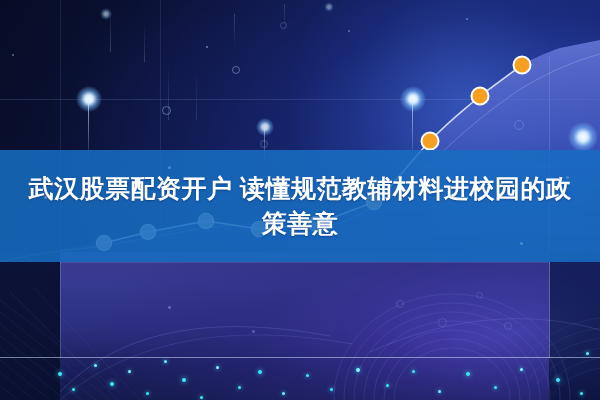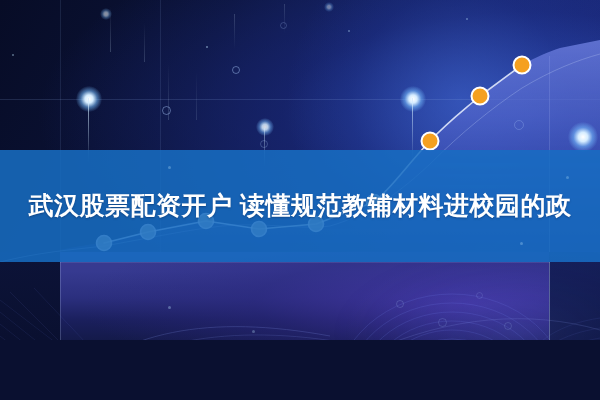--- a/index.html
+++ b/index.html
@@ -1,21 +1,21 @@
 <!DOCTYPE html>
 <html><head>
 <meta charset="utf-8">
 <title>Banner</title>
 <style>
   html,body{margin:0;padding:0;background:#0a1030;}
   body{font-family:"Liberation Sans","DejaVu Sans",sans-serif;}
 
   #banner{
     position:relative;
-    width:600px;height:340px;
+    width:600px;height:400px;
     overflow:hidden;
     background:#ef4444;
   }
 
   
   .layer{position:absolute;inset:0;}
 
   .bg-base{
     background:
       radial-gradient(120% 90% at 88% 34%, #2b47a8 0%, rgba(26,40,122,0.65) 34%, rgba(12,20,62,0.0) 68%),
@@ -223,20 +223,21 @@
   <div class="ring" style="left:514px;top:120px;width:8px;height:8px;opacity:.6;"></div>
   <div class="ring" style="left:280px;top:22px;width:5px;height:5px;opacity:.5;"></div>
 
   <div class="spark" style="left:12px;top:54px;width:2px;height:2px;opacity:.45;"></div>
   <div class="spark" style="left:206px;top:46px;width:2px;height:2px;opacity:.5;"></div>
   <div class="spark" style="left:348px;top:30px;width:2px;height:2px;opacity:.4;"></div>
   <div class="spark" style="left:466px;top:18px;width:2px;height:2px;opacity:.4;"></div>
 
   <div class="title-band">
     <div class="title-line">武汉股票配资开户 读懂规范教辅材料进校园的政</div>
+    <div class="title-line">策善意</div>
   </div>
 
   <div class="spark" style="left:44px;top:196px;width:3px;height:3px;opacity:.35;"></div>
   <div class="spark" style="left:168px;top:166px;width:3px;height:3px;opacity:.3;"></div>
   <div class="spark" style="left:520px;top:242px;width:3px;height:3px;opacity:.3;"></div>
   <div class="spark" style="left:566px;top:176px;width:3px;height:3px;opacity:.28;"></div>
 
   <div class="rule-bright" style="top:357px;"></div>
   <div class="rule-mid" style="left:60px;right:50px;top:262px;opacity:.35;"></div>
 

